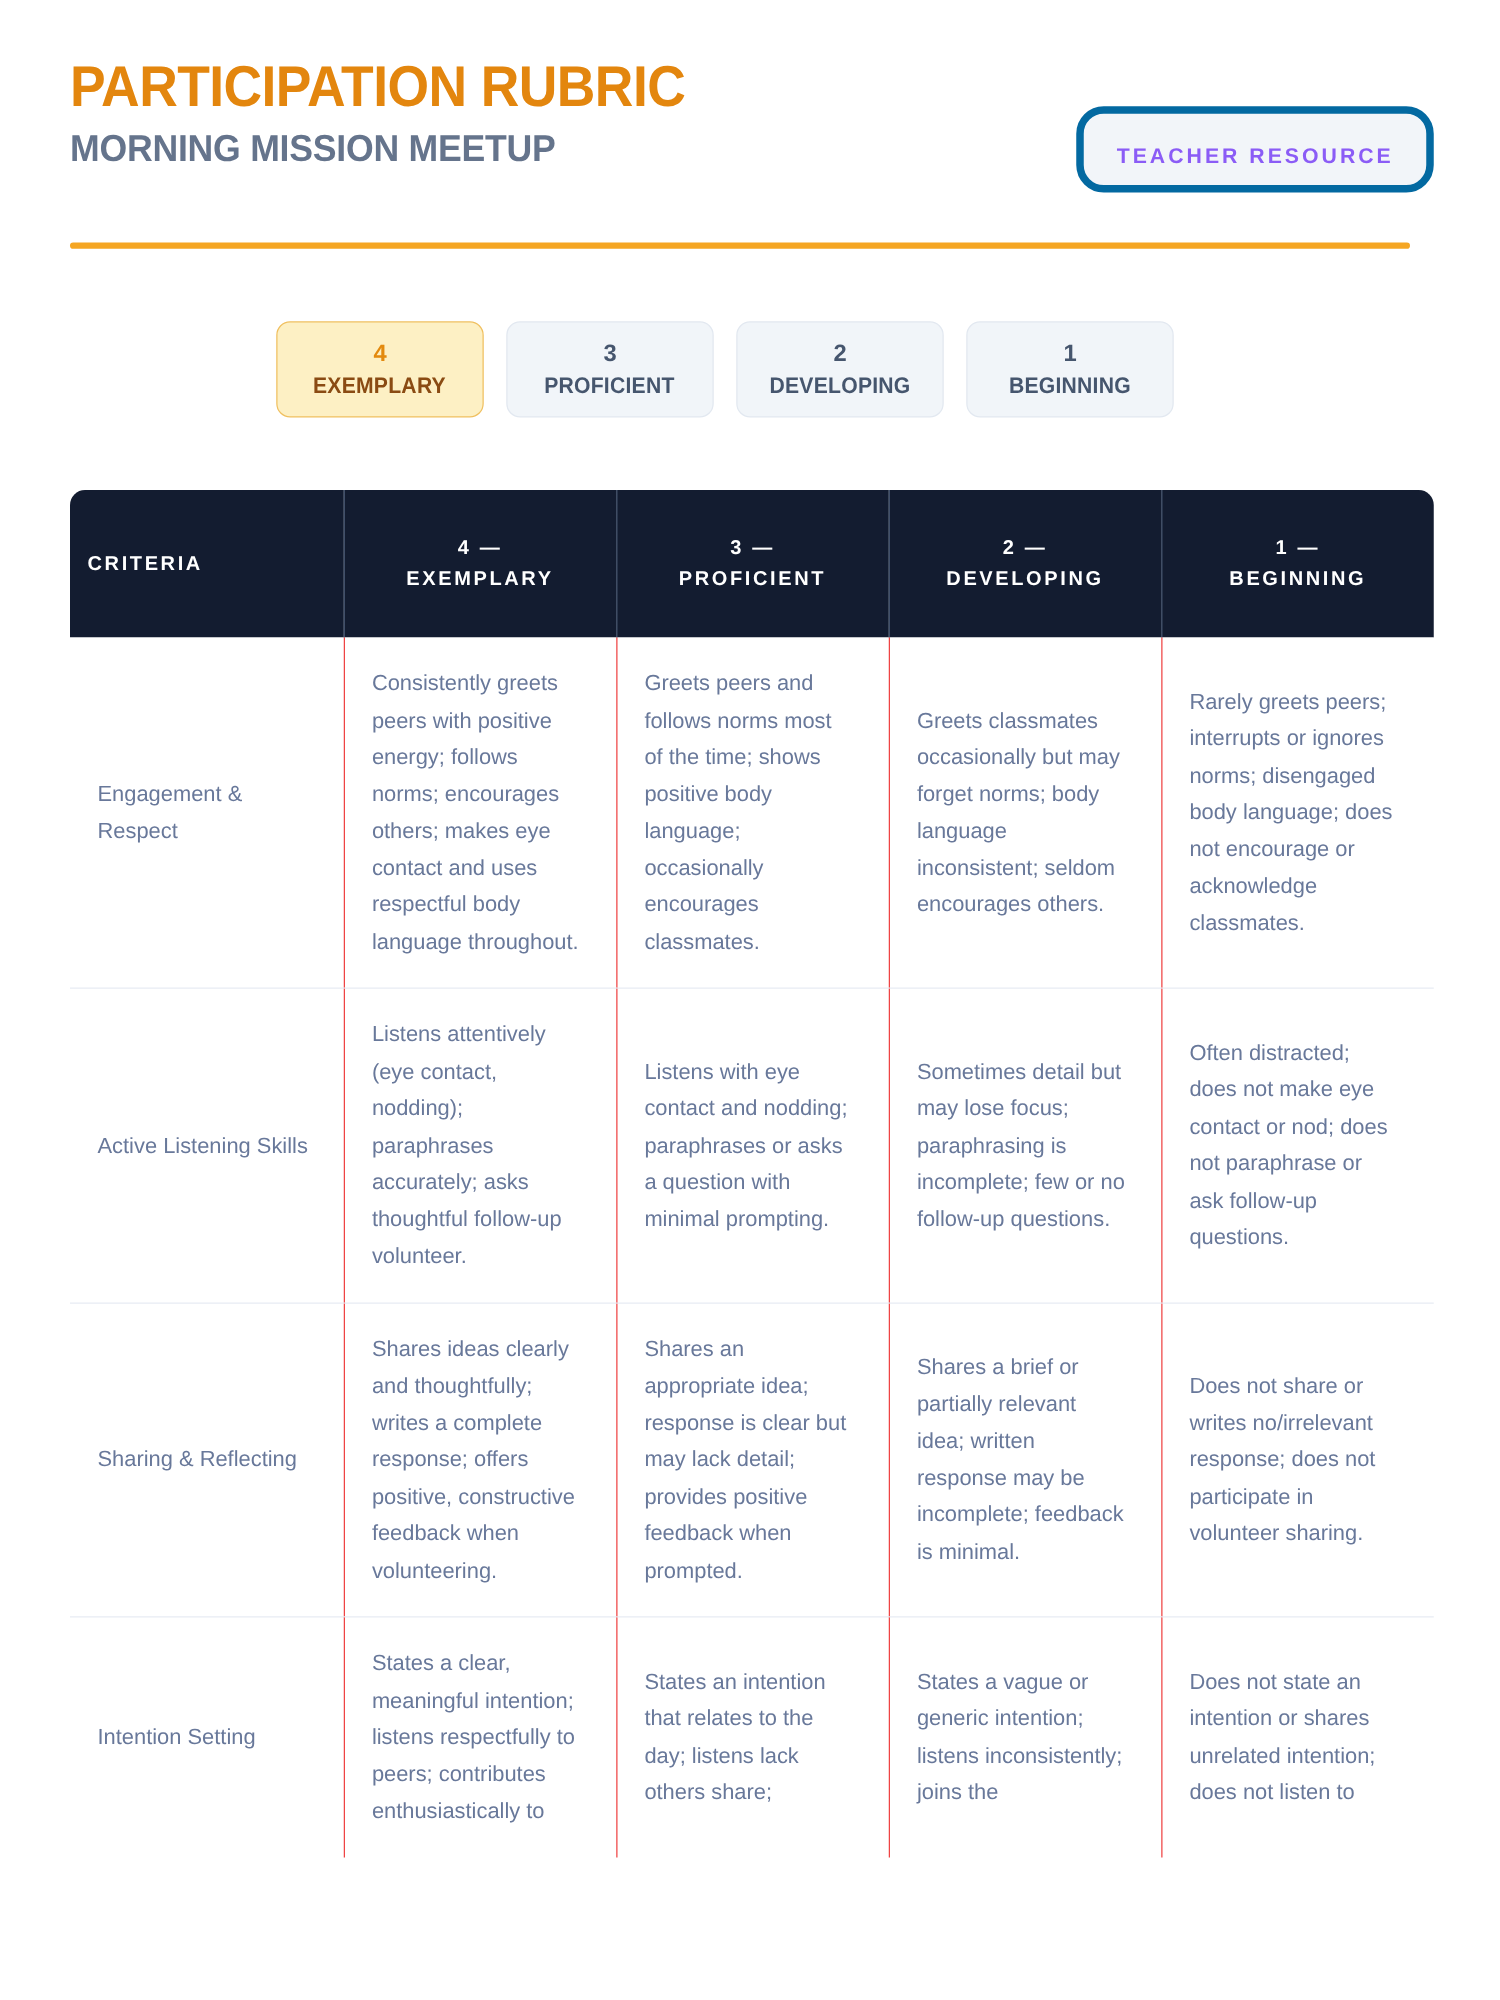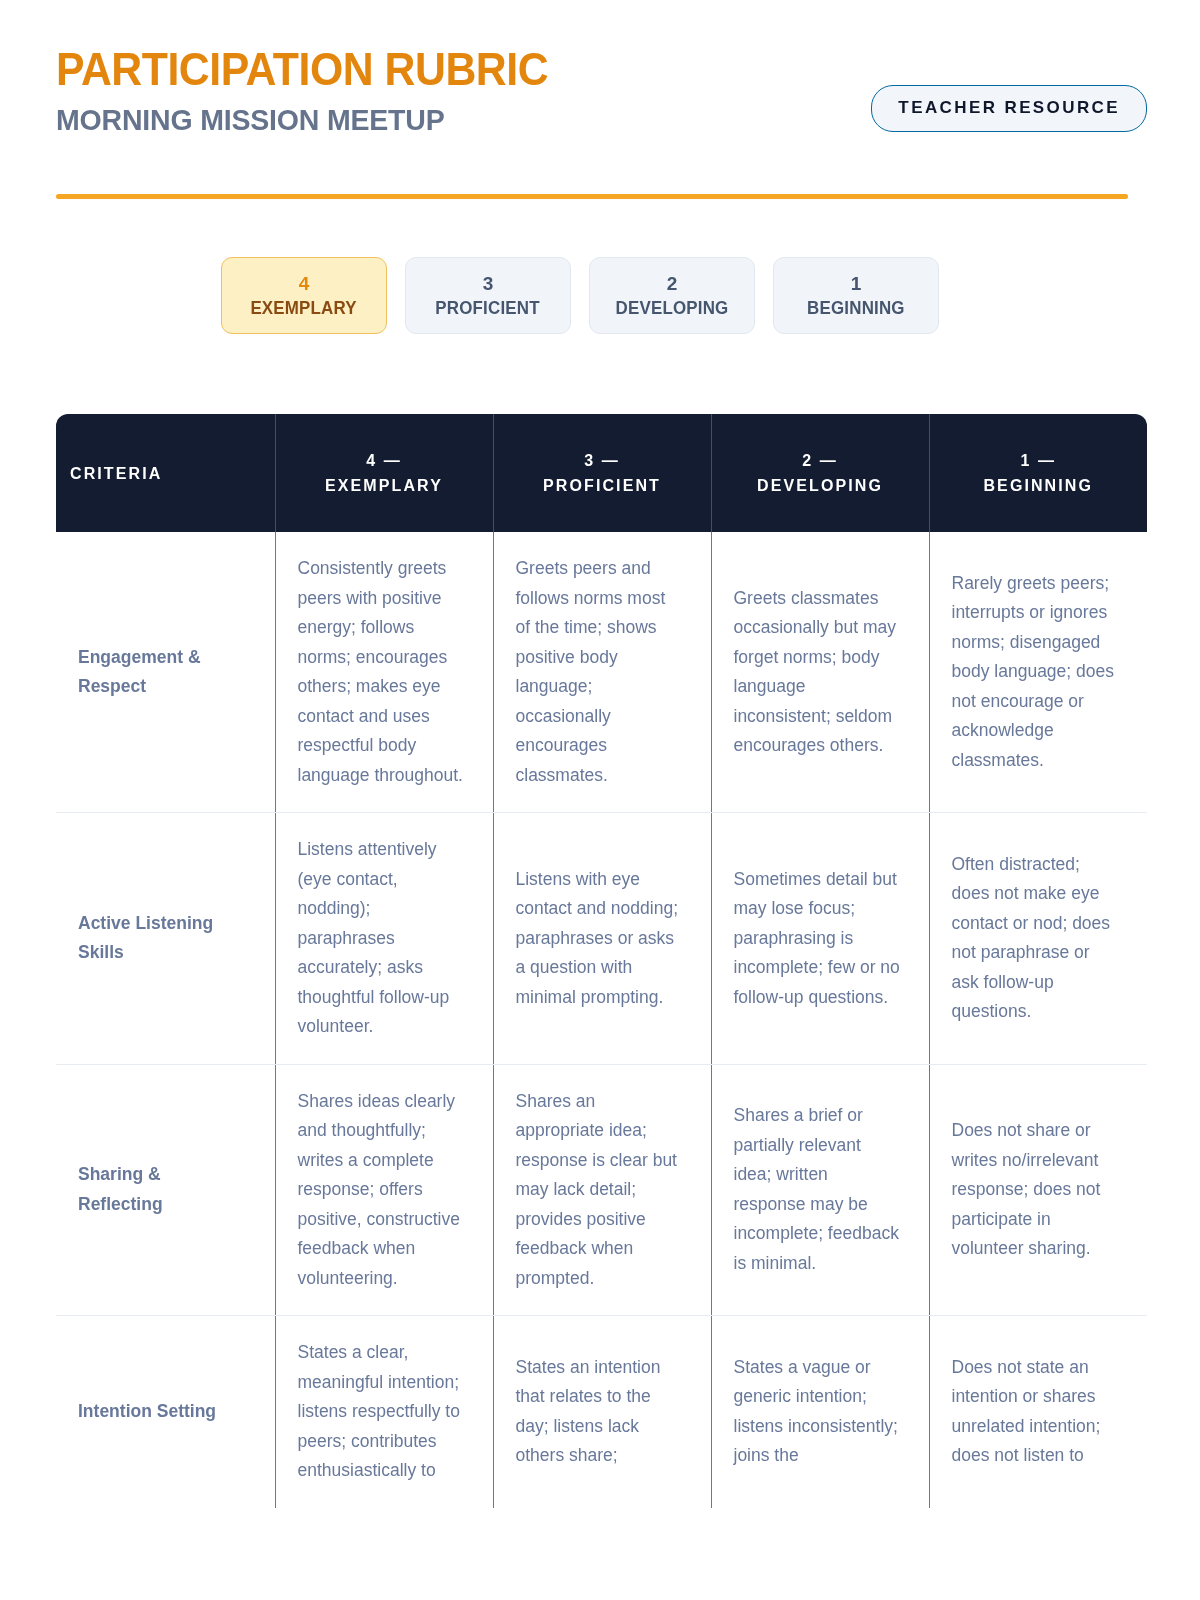--- a/index.html
+++ b/index.html
@@ -45,27 +45,27 @@
     letter-spacing:-0.2px;
     font-family:"Liberation Sans Narrow","Liberation Sans","DejaVu Sans Condensed",sans-serif;
     transform:scaleX(0.95);
     transform-origin:left center;
     white-space:nowrap;
   }
   .resource-badge{
     position:absolute;
     right:0; top:41px;
     background:#F2F5F9;
-    border:1px solid #0369a1;
+    border:6px solid #0369a1;
     border-radius:22px;
-    padding:12px 26px 13px 26px;
+    padding:24px 26px 13px 26px;
     font-size:17px;
     font-weight:bold;
     letter-spacing:2.4px;
-    color:#0f172a;
+    color:#8b5cf6;
     white-space:nowrap;
   }
   .rule{
     position:absolute;
     left:56px; top:194px;
     width:1072px; height:5px;
     background:#F5A623;
     border-radius:3px;
   }
 
@@ -115,21 +115,20 @@
   
   .table-wrap{
     position:absolute;
     left:56px; top:392px;
     width:1091px;
   }
   table.rubric{
     width:1091px;
     border-collapse:collapse;
     table-layout:fixed;
-    margin-top:22px;
   }
   table.rubric thead th{
     background:#131C30;
     color:#FFFFFF;
     font-size:16px;
     font-weight:bold;
     letter-spacing:2.1px;
     padding:34px 14px 34px 14px;
     height:98px;
     box-sizing:border-box;
@@ -156,21 +155,21 @@
     line-height:29.5px;
     color:#68789A;
     padding:22px 26px 22px 22px;
     box-sizing:border-box;
     background:#FFFFFF;
   }
   table.rubric tbody td:last-child{border-right:none;}
   td.crit{
     background:#F7F9FC;
     color:#1E2A44;
-    font-weight:bold;
+    font-weight:normal;
     font-size:17px;
     line-height:25px;
     padding-left:24px;
     padding-right:16px;
     font-family:"Liberation Sans Narrow","Liberation Sans",sans-serif;
   }
   td.lvl4{background:#FFFDF4;}
   tbody tr:last-child td{border-bottom:none;}
 </style>
 </head>

